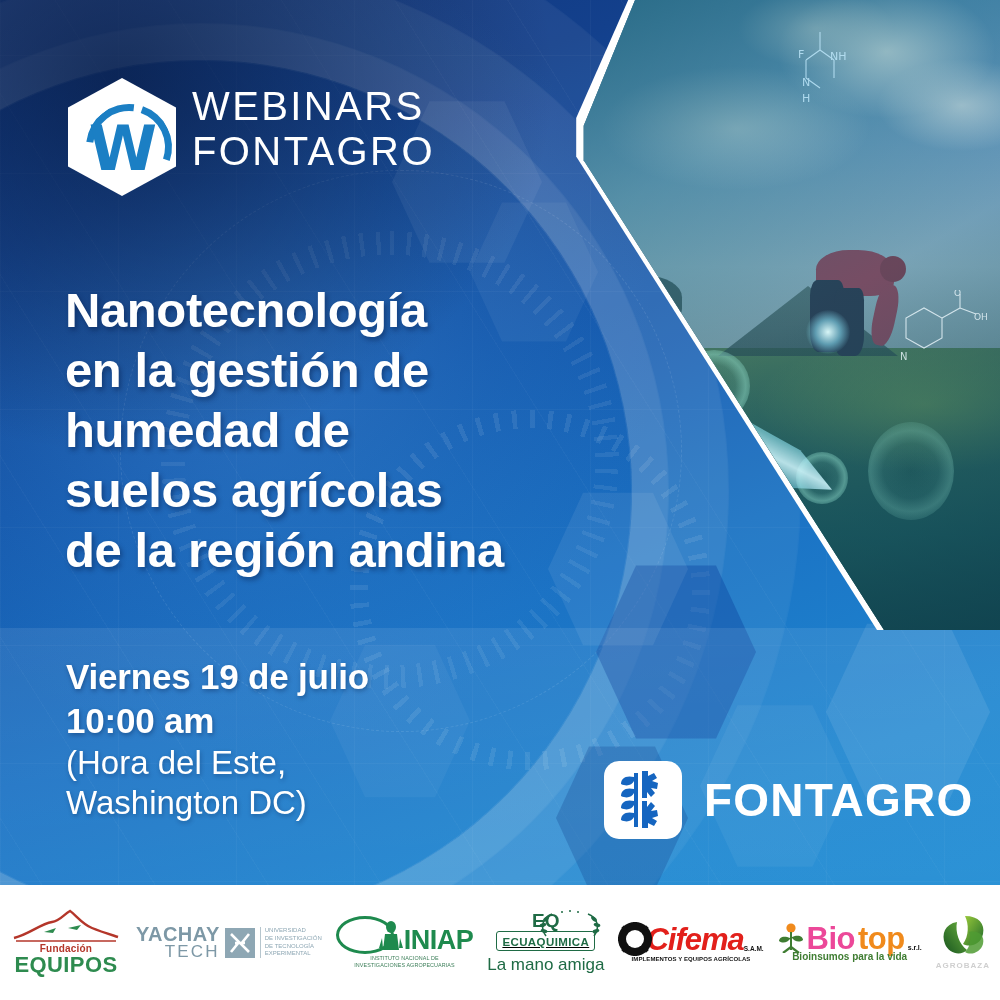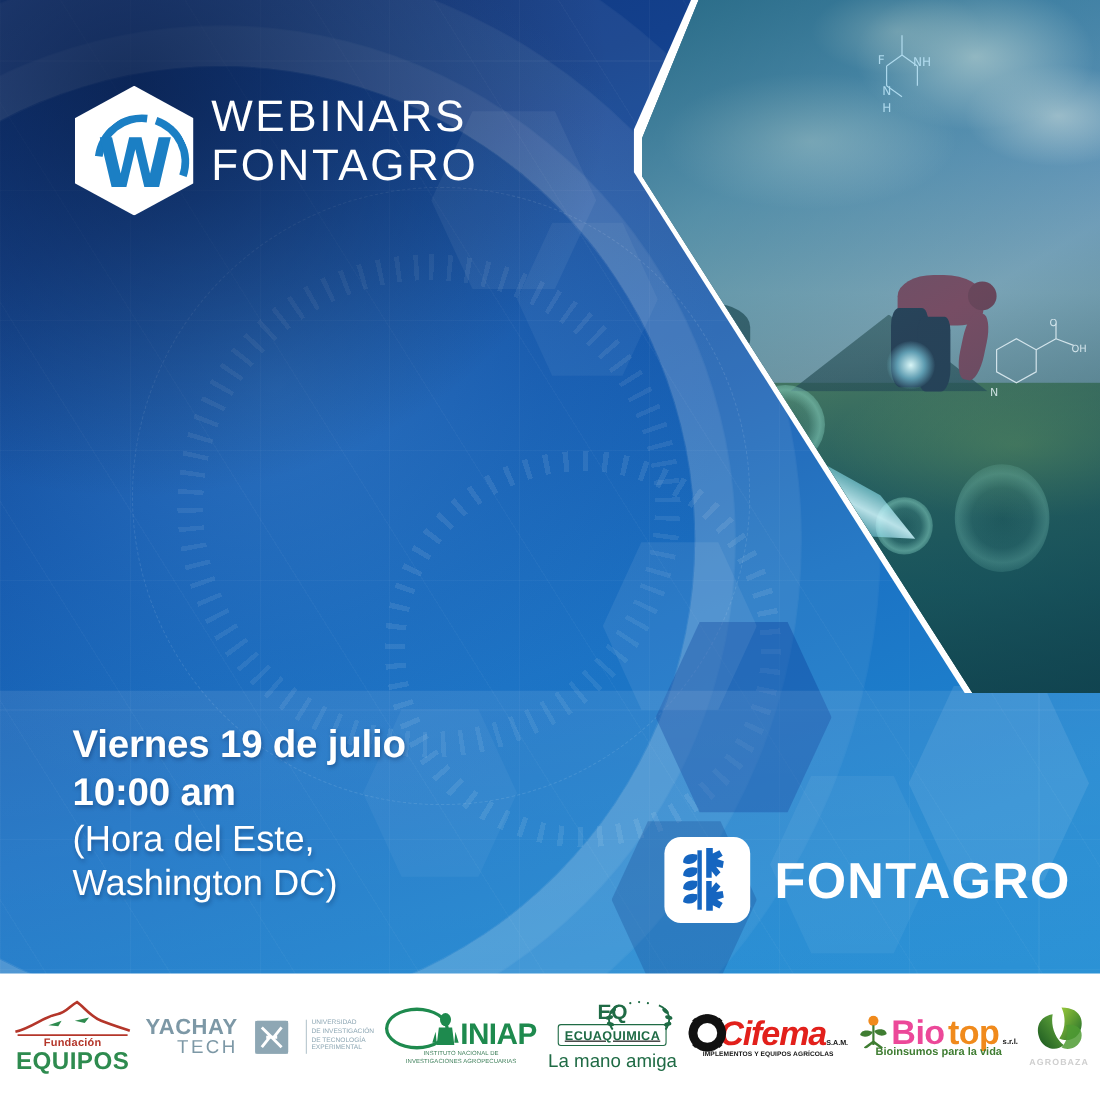--- a/index.html
+++ b/index.html
@@ -209,21 +209,21 @@
   }
   .sp{display:flex;flex-direction:column;align-items:center;justify-content:center;
       text-align:center;line-height:1.02;}
 
   
   .proinpa-mt{width:112px;height:34px;position:relative;}
   .proinpa-fund{color:#b4362a;font-weight:bold;font-size:10px;letter-spacing:.2px;margin-top:2px;}
   .proinpa-name{color:#2e8b4f;font-weight:bold;font-size:22px;letter-spacing:.4px;}
 
   
-  .yachay{display:flex;align-items:center;gap:16px;}
+  .yachay{display:flex;align-items:center;gap:5px;}
   .ya-txt{text-align:right;color:#7d98a6;line-height:.96;}
   .ya-1{font-size:20px;font-weight:bold;letter-spacing:.5px;}
   .ya-2{font-size:17px;letter-spacing:2.2px;}
   .ya-mark{width:30px;height:30px;background:#8ea7b4;position:relative;border-radius:2px;}
   .ya-sub{color:#8ea7b4;font-size:6px;text-align:left;line-height:1.28;border-left:1px solid #b6c6ce;padding-left:4px;}
 
   
   .iniap{display:flex;flex-direction:column;align-items:center;}
   .iniap-row{display:flex;align-items:flex-end;}
   .iniap-ell{width:52px;height:32px;border:3px solid #1e8a4e;border-radius:50%;margin-right:-16px;}
@@ -342,20 +342,27 @@
   </div>
 
   <div class="w-hex"></div>
   <div class="w-arc"></div>
   <div class="w-letter">W</div>
   <div class="webinars-txt">
     <div>WEBINARS</div>
     <div>FONTAGRO</div>
   </div>
 
+  <div class="headline">
+    <div>Nanotecnología</div>
+    <div>en la gestión de</div>
+    <div>humedad de</div>
+    <div>suelos agrícolas</div>
+    <div>de la región andina</div>
+  </div>
 
   <div class="datewrap">
     <div class="date-strong">Viernes 19 de julio</div>
     <div class="date-strong">10:00 am</div>
     <div class="date-light">(Hora del Este,</div>
     <div class="date-light">Washington DC)</div>
   </div>
 
   <div class="fontagro">
     <div class="fg-mark">

